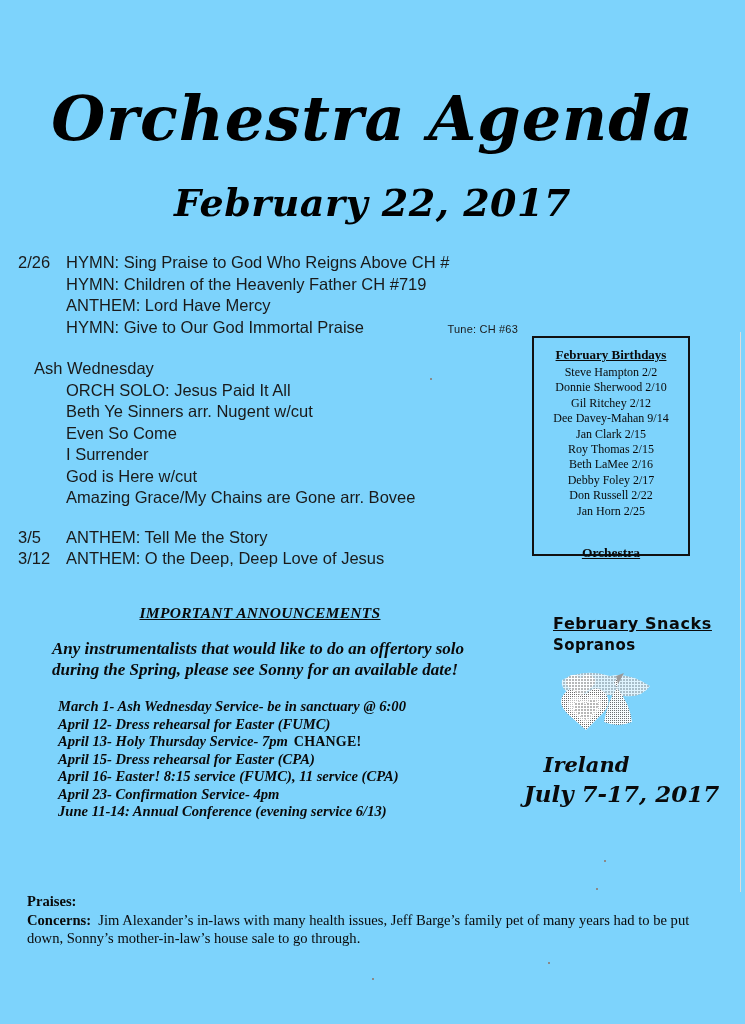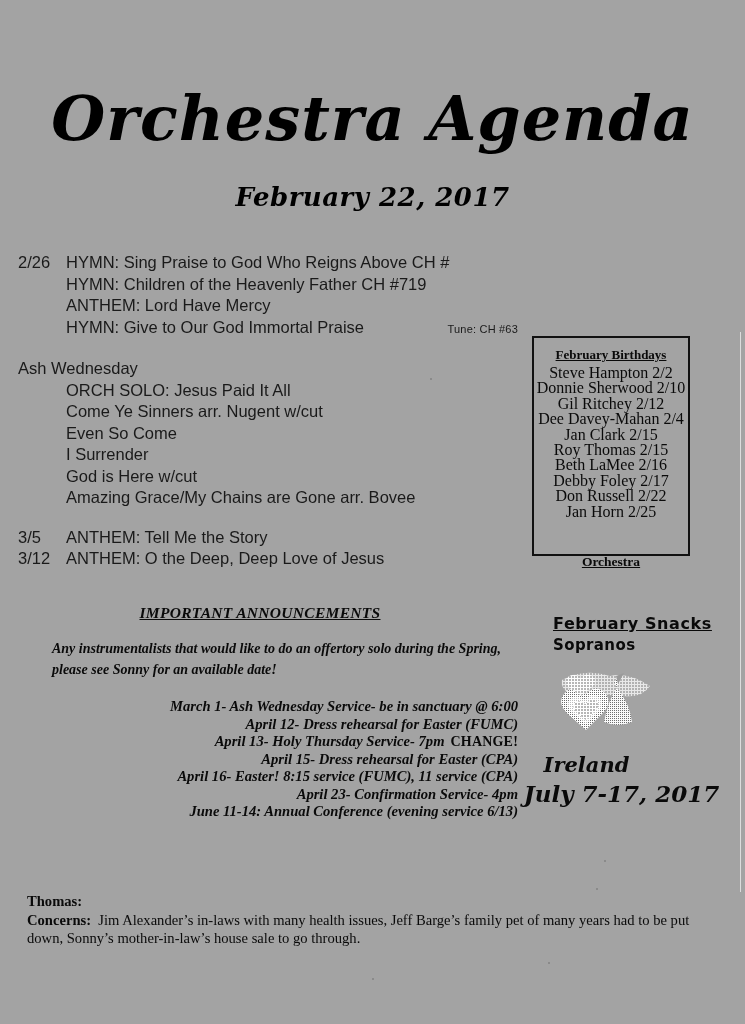--- a/index.html
+++ b/index.html
@@ -4,21 +4,21 @@
 <style>
   html, body {
     margin: 0;
     padding: 0;
     background: #ffffff;
   }
   .page {
     position: relative;
     width: 745px;
     height: 1024px;
-    background: #a3a3a3;
+    background: #7dd3fc;
     overflow: hidden;
     font-family: "Liberation Sans", sans-serif;
     color: #0a0a0a;
   }
 
   
   .title-main {
     position: absolute;
     left: 0;
     top: 88px;
@@ -35,21 +35,21 @@
   }
   .title-sub {
     position: absolute;
     left: 0;
     top: 184px;
     width: 745px;
     text-align: center;
     font-family: "DejaVu Serif", serif;
     font-style: italic;
     font-weight: 700;
-    font-size: 26px;
+    font-size: 38px;
     line-height: 1;
     letter-spacing: 0.5px;
     color: #000;
     white-space: nowrap;
   }
 
   
   .schedule {
     position: absolute;
     left: 18px;
@@ -72,21 +72,21 @@
     flex: 1 1 auto;
   }
   .sched-tune {
     font-size: 11px;
     margin-left: 7px;
     letter-spacing: .2px;
   }
   .gap-sm { height: 18px; }
 
   .ash-head {
-    margin-left: 0;
+    margin-left: 16px;
   }
   .ash-item {
     margin-left: 48px;
     white-space: nowrap;
   }
 
   
   .bday-box {
     position: absolute;
     left: 532px;
@@ -99,29 +99,29 @@
     text-align: center;
     padding-top: 9px;
   }
   .bday-title {
     font-weight: 700;
     font-size: 13px;
     text-decoration: underline;
     margin-bottom: 2px;
   }
   .bday-item {
-    font-size: 16px;
+    font-size: 12px;
     line-height: 15.4px;
     white-space: nowrap;
   }
   .bday-footer {
     font-weight: 700;
     font-size: 13.5px;
     text-decoration: underline;
-    margin-top: 35px;
+    margin-top: 26px;
   }
 
   
   .ann-title {
     position: absolute;
     left: 0;
     top: 604px;
     width: 520px;
     text-align: center;
     font-family: "Liberation Serif", serif;
@@ -132,34 +132,33 @@
     letter-spacing: .3px;
   }
   .ann-lead {
     position: absolute;
     left: 52px;
     top: 638px;
     width: 450px;
     font-family: "Liberation Serif", serif;
     font-weight: 700;
     font-style: italic;
-    font-size: 14px;
+    font-size: 17px;
     line-height: 21px;
   }
   .ann-events {
     position: absolute;
     left: 58px;
     top: 698px;
     width: 460px;
     font-family: "Liberation Serif", serif;
     font-weight: 700;
     font-style: italic;
     font-size: 14.6px;
     line-height: 17.5px;
-    text-align: right;
   }
   .ann-events div { white-space: nowrap; }
   .change-tag {
     font-style: normal;
     font-weight: 700;
     font-size: 14px;
     letter-spacing: .2px;
     margin-left: 6px;
   }
 
@@ -273,21 +272,21 @@
     <div class="sched-row">
       <span class="sched-date">&nbsp;</span>
       <span class="sched-body">HYMN:  Give to Our God Immortal Praise</span>
       <span class="sched-tune">Tune: CH #63</span>
     </div>
 
     <div class="gap-sm"></div>
 
     <div class="ash-head">Ash Wednesday</div>
     <div class="ash-item">ORCH SOLO:  Jesus Paid It All</div>
-    <div class="ash-item">Come Ye Sinners   arr. Nugent   w/cut</div>
+    <div class="ash-item">Beth Ye Sinners   arr. Nugent   w/cut</div>
     <div class="ash-item">Even So Come</div>
     <div class="ash-item">I Surrender</div>
     <div class="ash-item">God is Here  w/cut</div>
     <div class="ash-item">Amazing Grace/My Chains are Gone  arr. Bovee</div>
 
     <div class="gap-sm"></div>
 
     <div class="sched-row">
       <span class="sched-date">3/5</span>
       <span class="sched-body">ANTHEM:  Tell Me the Story</span>
@@ -296,21 +295,21 @@
       <span class="sched-date">3/12</span>
       <span class="sched-body">ANTHEM:  O the Deep, Deep Love of Jesus</span>
     </div>
   </div>
 
   <div class="bday-box">
     <div class="bday-title">February Birthdays</div>
     <div class="bday-item">Steve Hampton  2/2</div>
     <div class="bday-item">Donnie Sherwood  2/10</div>
     <div class="bday-item">Gil Ritchey  2/12</div>
-    <div class="bday-item">Dee Davey-Mahan  2/4</div>
+    <div class="bday-item">Dee Davey-Mahan  9/14</div>
     <div class="bday-item">Jan Clark  2/15</div>
     <div class="bday-item">Roy Thomas  2/15</div>
     <div class="bday-item">Beth LaMee  2/16</div>
     <div class="bday-item">Debby Foley  2/17</div>
     <div class="bday-item">Don Russell  2/22</div>
     <div class="bday-item">Jan Horn  2/25</div>
     <div class="bday-footer">Orchestra</div>
   </div>
 
   <div class="ann-title">IMPORTANT ANNOUNCEMENTS</div>
@@ -351,21 +350,21 @@
     <path d="M31 40 Q25 35 21 39 Q17 44 24 50 L32 56 L41 47 Q47 41 42 37 Q37 34 32 40 Z" fill="url(#grain2)"></path>
 
     <path d="M26 14 Q20 8 14 13 Q8 19 18 26 L27 32 L38 23 Q45 17 38 12 Q32 8 27 14 Z" fill="url(#grain2)" opacity="0.9"></path>
   </svg>
 
   <div class="ireland-name"><span>Ireland</span></div>
   <div class="ireland-dates"><span>July 7-17, 2017</span></div>
 
   <div class="prayer">
     <div class="prayer-line">
-      <b>Thomas:</b><span></span>
+      <b>Praises:</b><span></span>
     </div>
     <div class="prayer-line">
       <b>Concerns:</b>&nbsp;&nbsp;<span>Jim Alexander’s in-laws with many health issues, Jeff Barge’s family pet of many years had to be put down, Sonny’s mother-in-law’s house sale to go through.</span>
     </div>
   </div>
 
   <div class="scanline"></div>
   <div class="speck" style="left:430px;top:378px;width:2px;height:2px;"></div>
   <div class="speck" style="left:604px;top:860px;width:2px;height:2px;"></div>
   <div class="speck" style="left:372px;top:978px;width:2px;height:2px;"></div>

